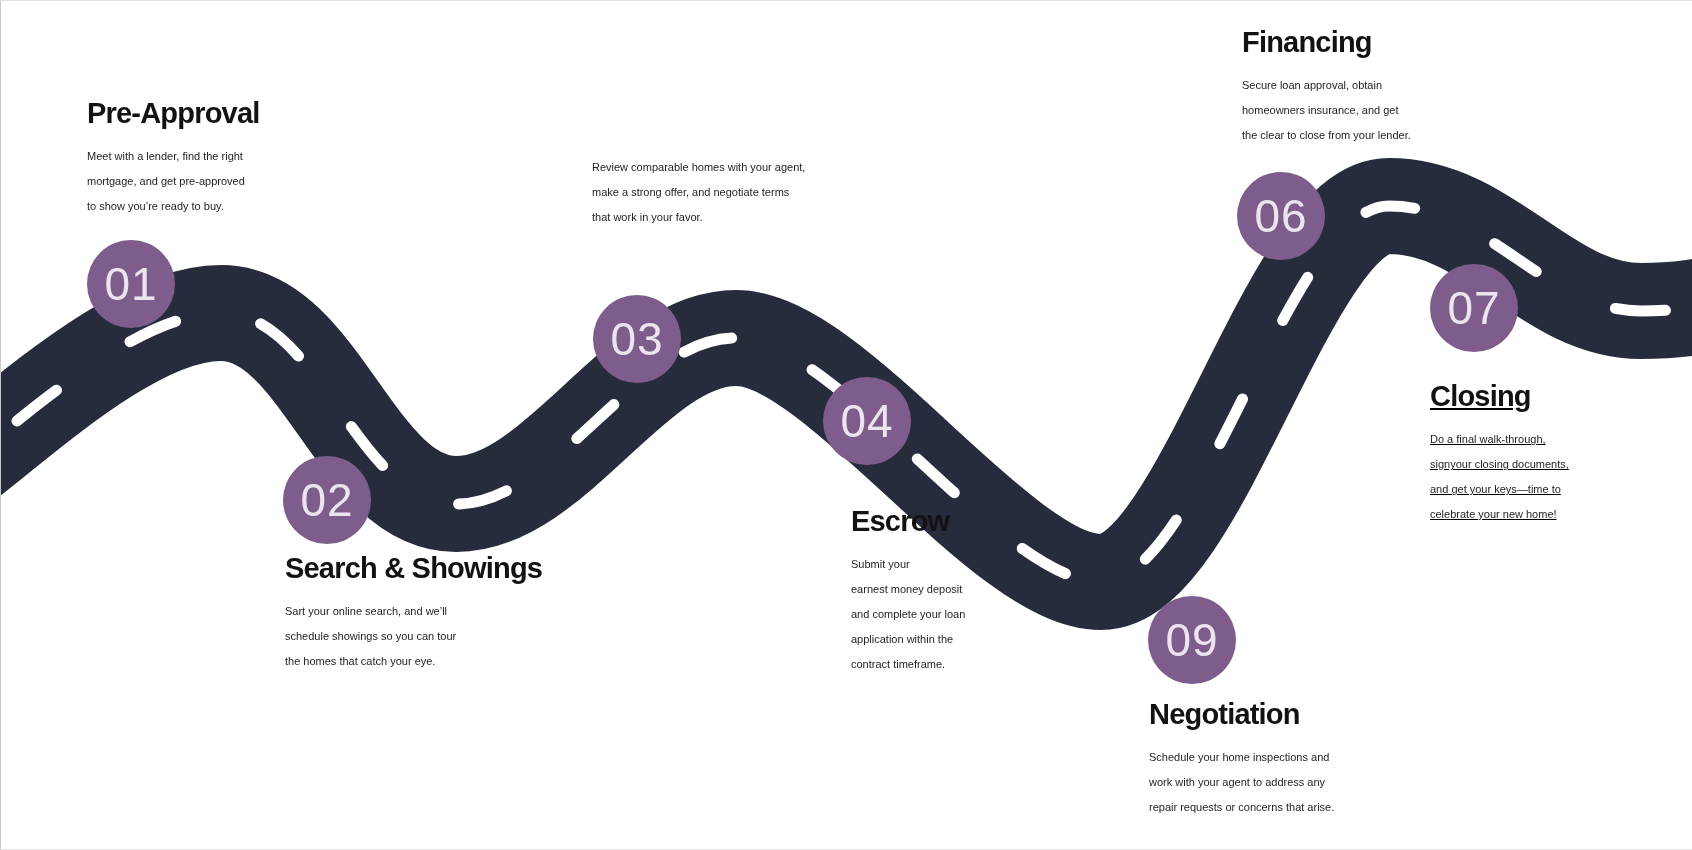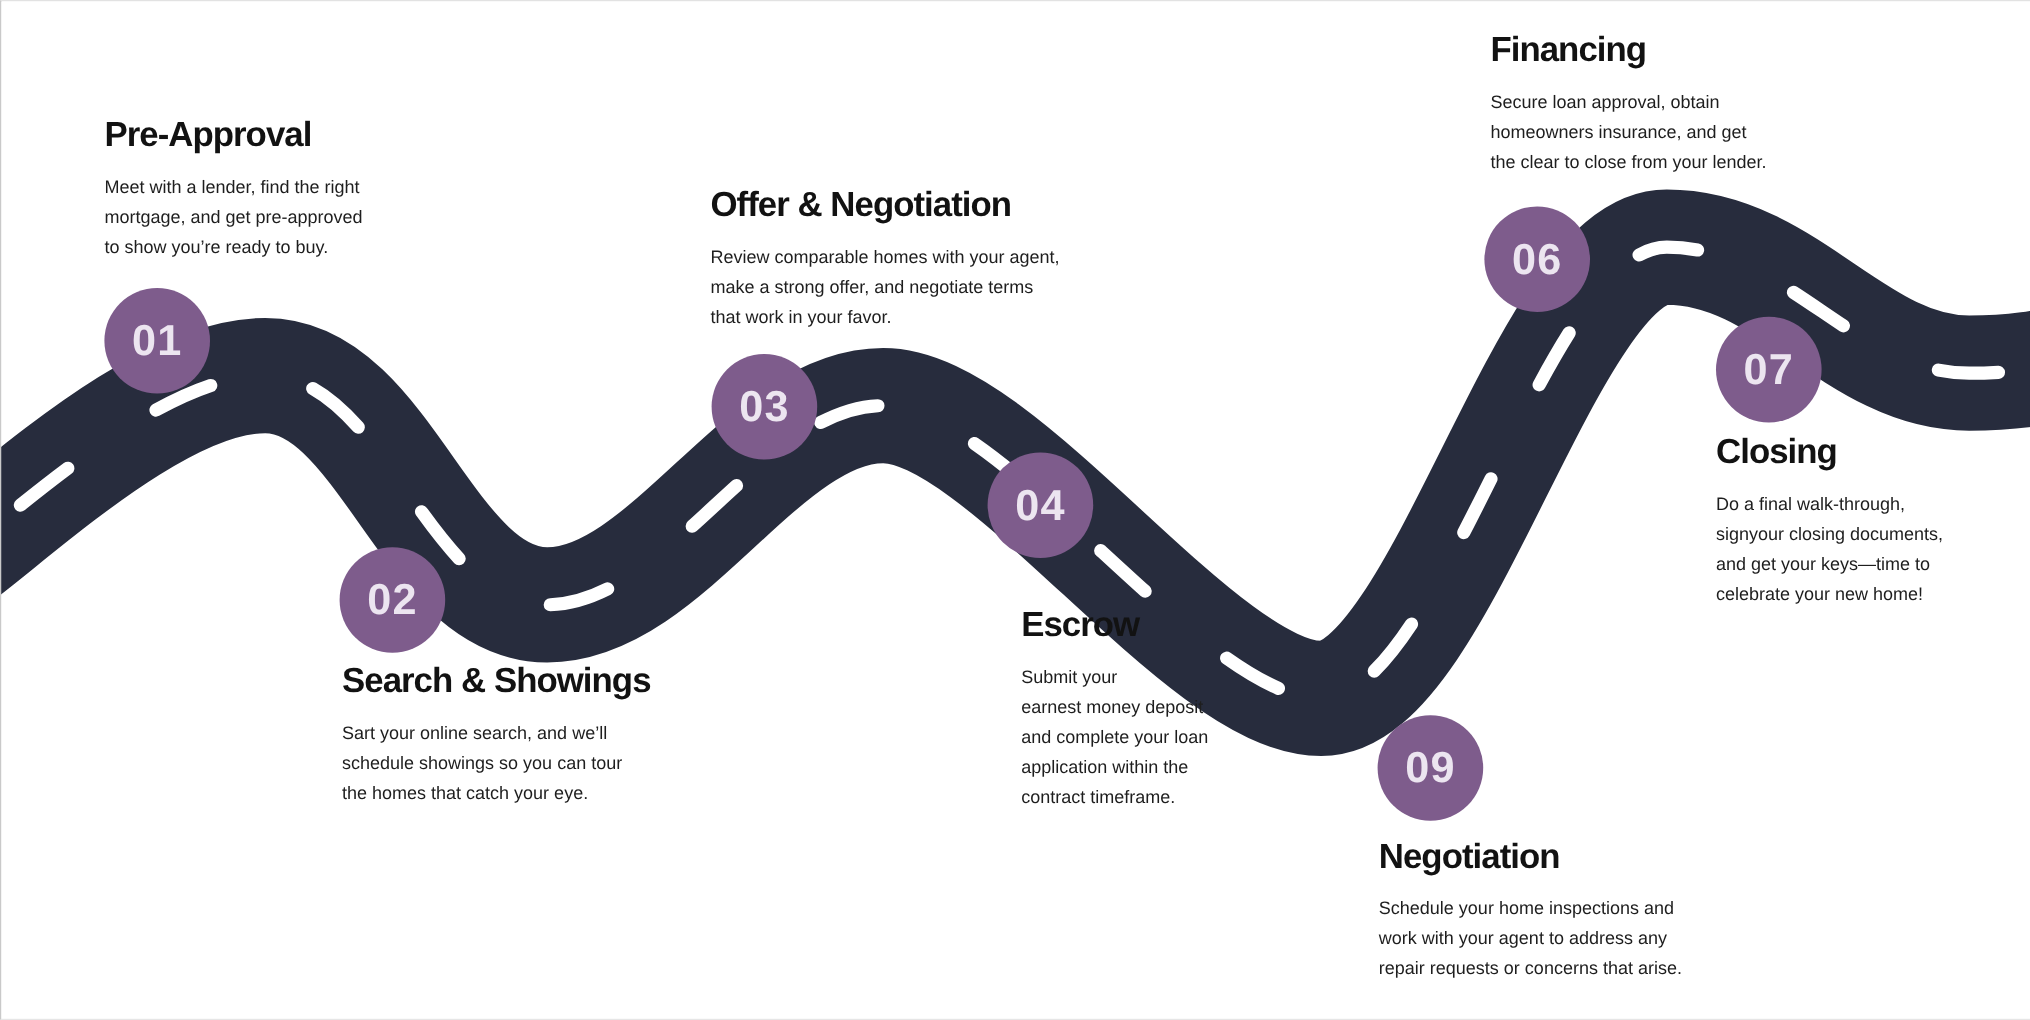--- a/index.html
+++ b/index.html
@@ -28,48 +28,48 @@
   svg.road{position:absolute;left:0;top:0;width:1692px;height:850px;overflow:hidden;}
 
   .marker{
     position:absolute;width:88px;height:88px;border-radius:50%;
     background:var(--marker);
     display:flex;align-items:center;justify-content:center;
     z-index:3;
   }
   .marker span{
     color:var(--marker-text);
-    font-size:36px;font-weight:700;letter-spacing:1px;
+    font-size:46px;font-weight:400;letter-spacing:1px;
   }
   .textblock{position:absolute;z-index:2;}
   .textblock h2{
     font-size:29px;font-weight:800;letter-spacing:-0.8px;
     color:var(--heading);
     margin:0 0 14px 0;line-height:1.15;
   }
   .textblock p{
-    font-size:15px;color:var(--body);
+    font-size:11px;color:var(--body);
     line-height:25px;white-space:pre-line;margin:0;
   }
   
   .m1{left:86px;top:239px;}
   .m2{left:282px;top:455px;}
   .m3{left:592px;top:294px;}
   .m4{left:822px;top:376px;}
   .m5{left:1147px;top:595px;}
   .m6{left:1236px;top:171px;}
   .m7{left:1429px;top:263px;}
   
   .t1{left:86px;top:96px;width:290px;}
   .t2{left:284px;top:551px;width:300px;}
   .t3{left:591px;top:154px;width:380px;}
   .t4{left:822px;top:504px;width:210px;margin-left:28px;}
   .t5{left:1148px;top:697px;width:330px;}
   .t6{left:1241px;top:25px;width:300px;}
-  .t7{left:1429px;top:360px;width:260px;}
+  .t7{left:1429px;top:379px;width:260px;text-decoration:underline;}
 </style>
 </head>
 <body>
 
 <div class="page">
 
   <svg class="road" viewBox="0 0 1692 850" aria-hidden="true">
     <defs>
       <path id="roadline" d="M -70 485
         C -15 455, 120 312, 220 312
@@ -112,21 +112,20 @@
 mortgage, and get pre-approved
 to show you’re ready to buy.</p>
   </div>
   <div class="textblock t2">
     <h2>Search &amp; Showings</h2>
     <p>Sart your online search, and we’ll
 schedule showings so you can tour
 the homes that catch your eye.</p>
   </div>
   <div class="textblock t3">
-    <h2>Offer &amp; Negotiation</h2>
     <p>Review comparable homes with your agent,
 make a strong offer, and negotiate terms
 that work in your favor.</p>
   </div>
   <div class="textblock t4">
     <h2>Escrow</h2>
     <p>Submit your
 earnest money deposit
 and complete your loan
 application within the

